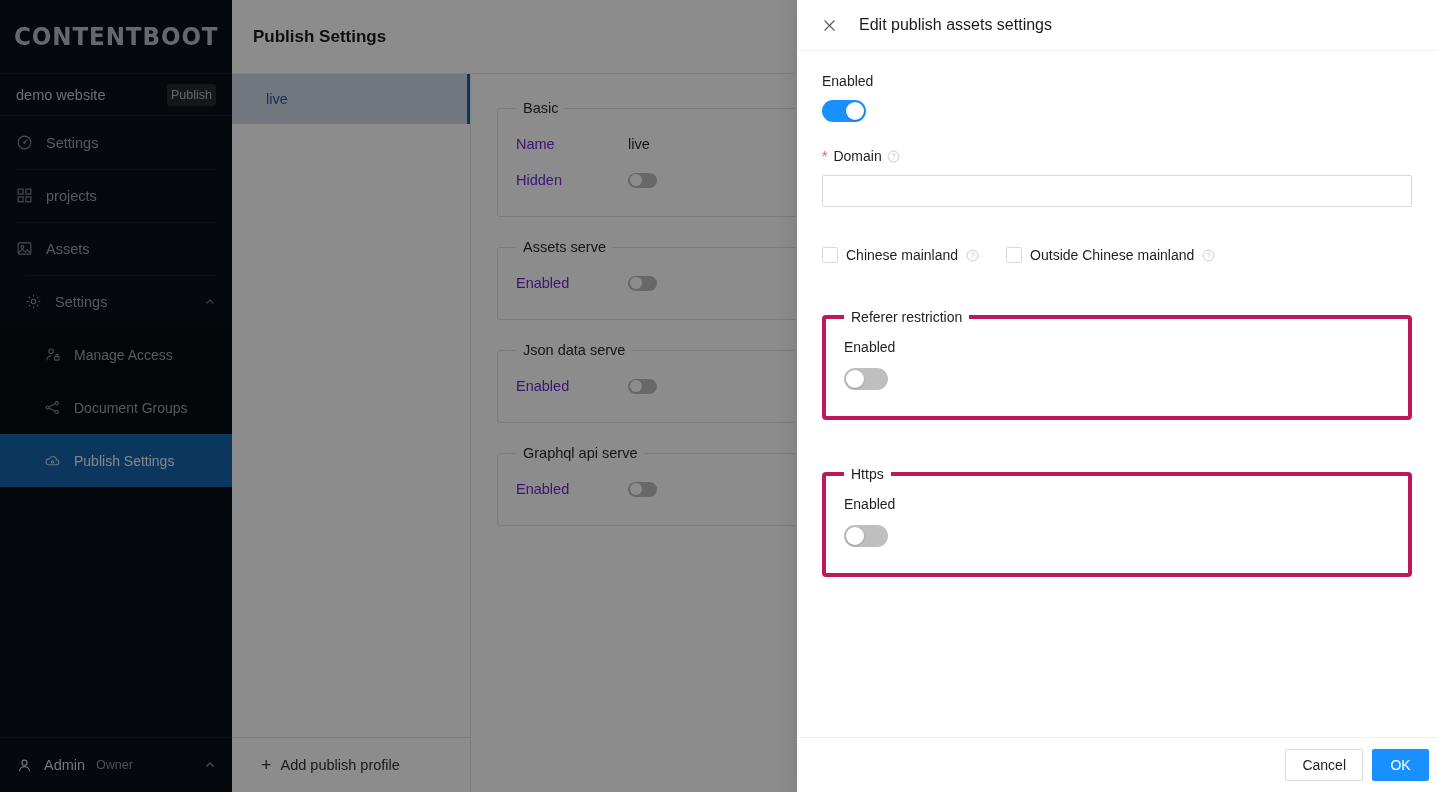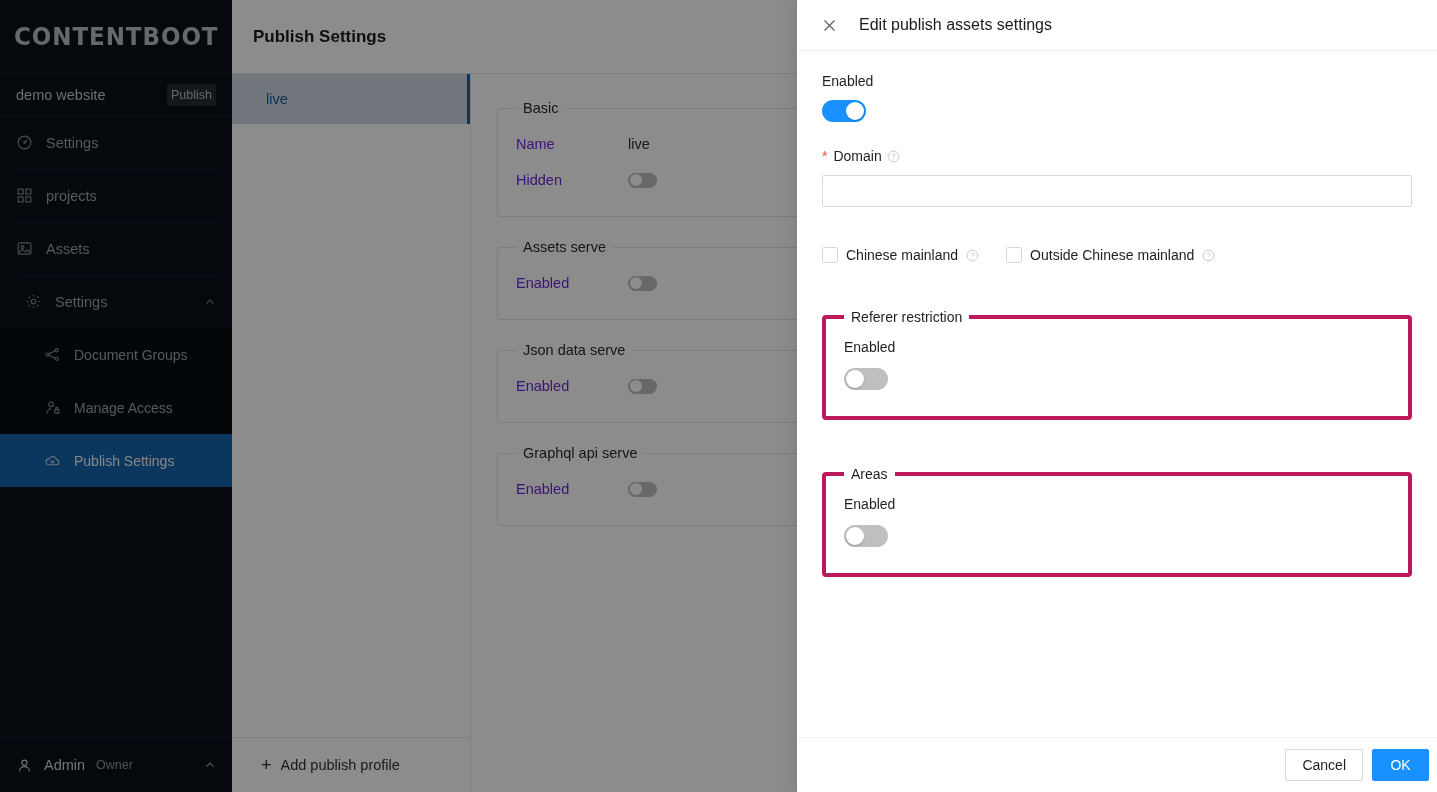--- a/index.html
+++ b/index.html
@@ -230,36 +230,36 @@
           <path d="M12 2.5v2.6M12 18.9v2.6M21.5 12h-2.6M5.1 12H2.5M18.7 5.3l-1.8 1.8M7.1 16.9l-1.8 1.8M18.7 18.7l-1.8-1.8M7.1 7.1L5.3 5.3"></path>
         </svg>
         <span>Settings</span>
         <svg class="chev" viewBox="0 0 24 24" fill="none" stroke="#9aa2aa" stroke-width="2.2">
           <path d="M5 15l7-7 7 7"></path>
         </svg>
       </div>
 
       <div class="nav-item sub">
         <svg class="ico" viewBox="0 0 24 24" fill="none" stroke="#9aa2aa" stroke-width="1.6">
+          <circle cx="10" cy="7.5" r="3.3"></circle>
+            <path d="M4 20c0-3.6 2.8-6 6-6"></path>
+            <rect x="15" y="15" width="6" height="5" rx="1"></rect>
+            <path d="M16.5 15v-1.6a1.5 1.5 0 013 0V15"></path>
+        </svg>
+        <span>Manage Access</span>
+      </div>
+
+      <div class="nav-item sub">
+        <svg class="ico" viewBox="0 0 24 24" fill="none" stroke="#9aa2aa" stroke-width="1.6">
           <circle cx="5" cy="12" r="2.2"></circle>
             <circle cx="18" cy="6" r="2.2"></circle>
             <circle cx="18" cy="18" r="2.2"></circle>
           <path d="M7.2 11L15.8 6.8M7.2 13l8.6 4.2"></path>
         </svg>
         <span>Document Groups</span>
-      </div>
-
-      <div class="nav-item sub">
-        <svg class="ico" viewBox="0 0 24 24" fill="none" stroke="#9aa2aa" stroke-width="1.6">
-          <circle cx="10" cy="7.5" r="3.3"></circle>
-            <path d="M4 20c0-3.6 2.8-6 6-6"></path>
-            <rect x="15" y="15" width="6" height="5" rx="1"></rect>
-            <path d="M16.5 15v-1.6a1.5 1.5 0 013 0V15"></path>
-        </svg>
-        <span>Manage Access</span>
       </div>
 
       <div class="nav-item sub active">
         <svg class="ico" viewBox="0 0 24 24" fill="none" stroke="#dbe6f1" stroke-width="1.6">
           <path d="M6.5 18h11a3.5 3.5 0 000-7 5 5 0 00-9.7-1.3A3.4 3.4 0 006.5 18z"></path>
           <circle cx="12" cy="14" r="1.6"></circle>
         </svg>
         <span>Publish Settings</span>
       </div>
 
@@ -407,21 +407,21 @@
 
       <fieldset class="drawer-card">
         <legend>Referer restriction</legend>
         <div class="sub-enabled-label">Enabled</div>
         <span class="big-toggle off">
           <span class="knob"></span>
         </span>
       </fieldset>
 
       <fieldset class="drawer-card">
-        <legend>Areas</legend>
+        <legend>Https</legend>
         <div class="sub-enabled-label">Enabled</div>
         <span class="big-toggle off">
           <span class="knob"></span>
         </span>
       </fieldset>
 
     </div>
 
     <div class="drawer-footer">
       <button class="btn btn-default">Cancel</button>

